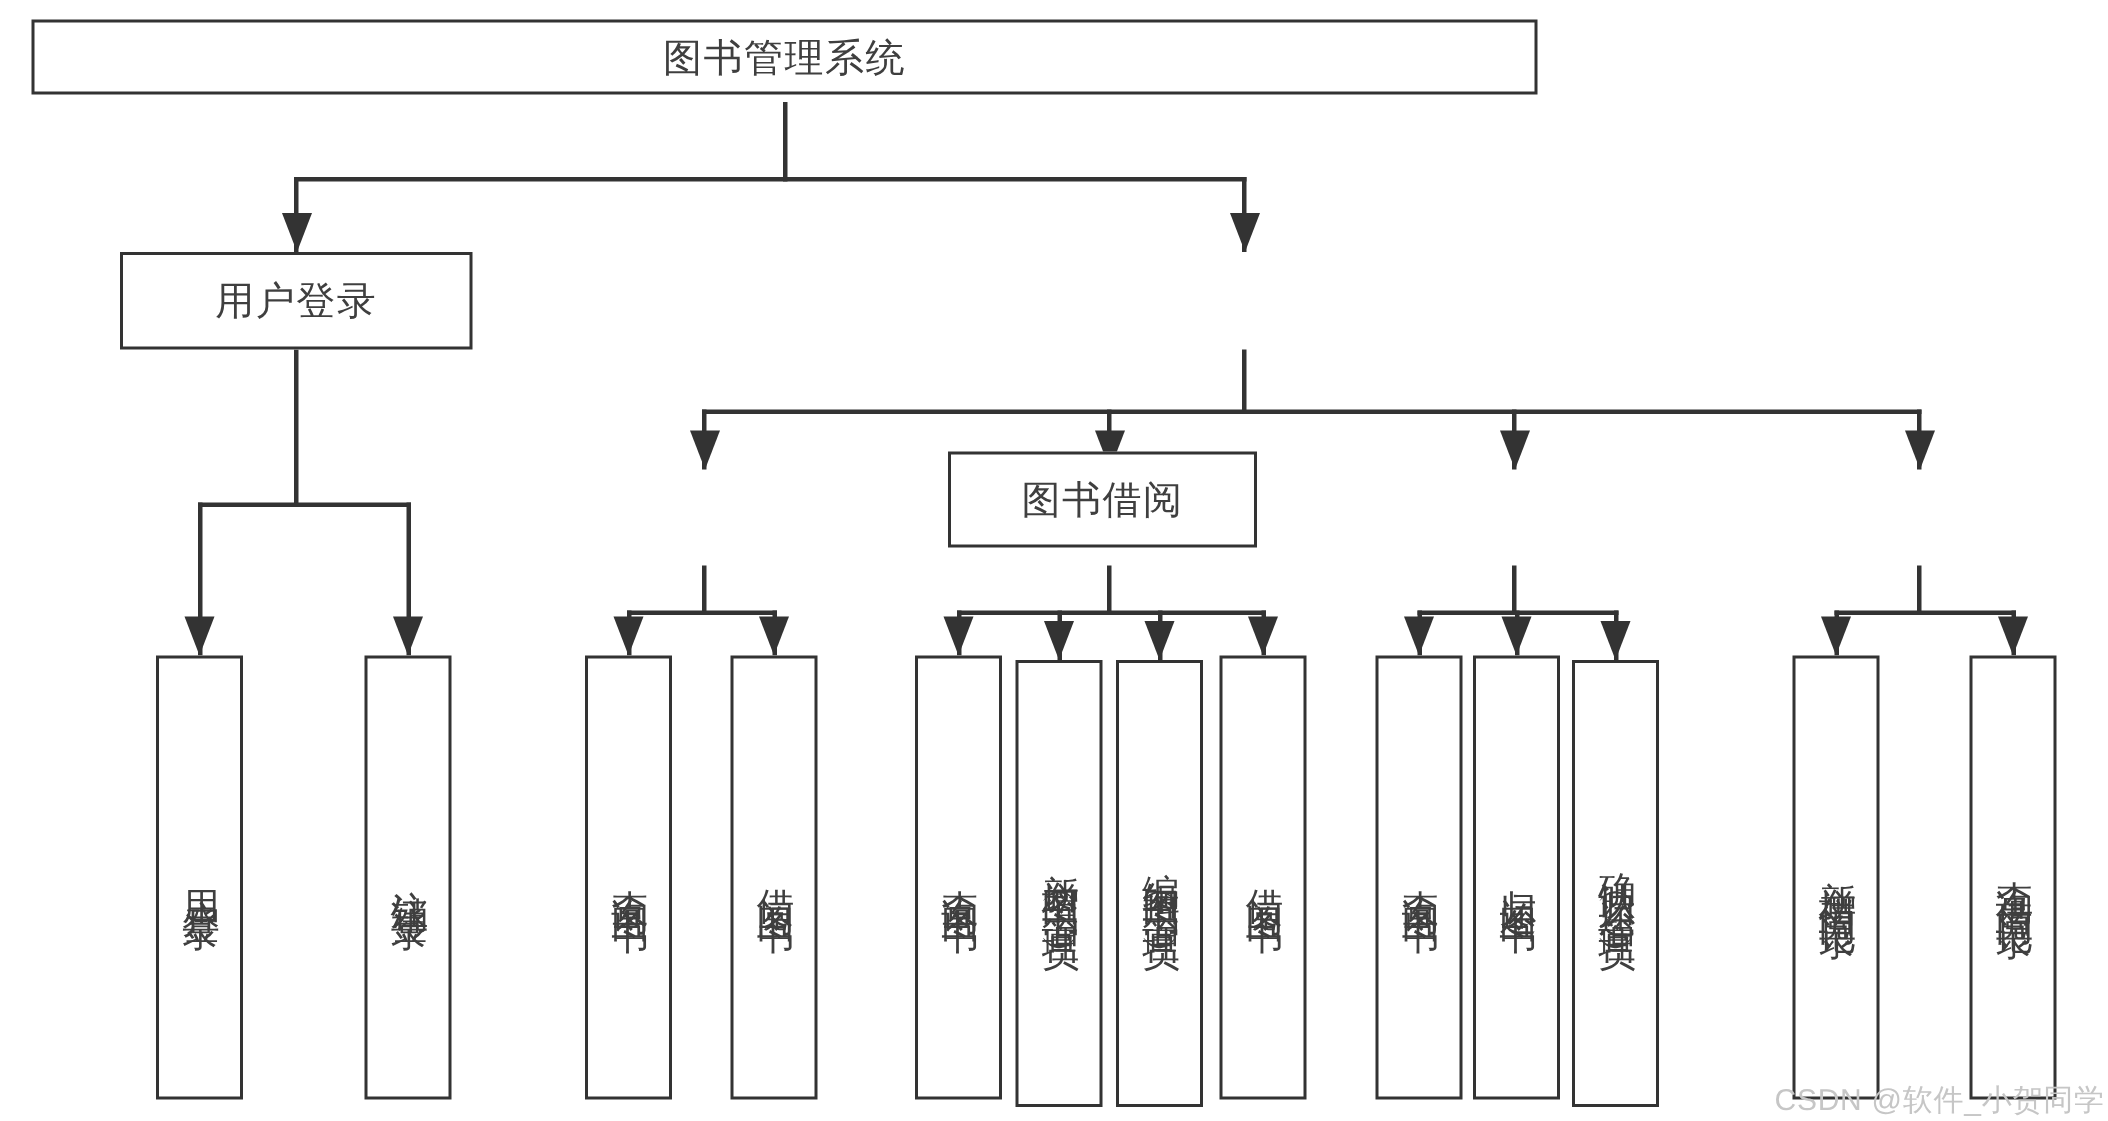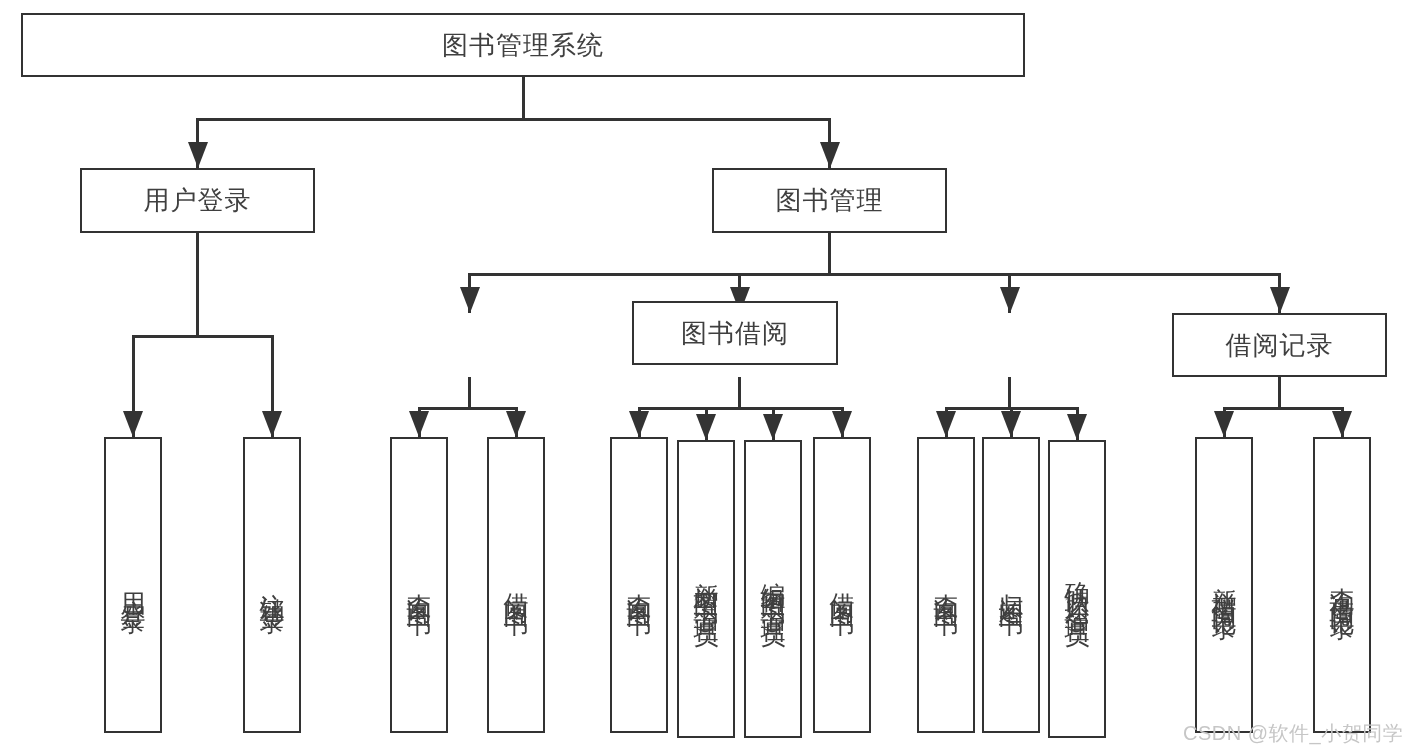--- a/index.html
+++ b/index.html
@@ -44,21 +44,21 @@
     color:var(--wm,#c6c6c6);
     z-index:10;
     white-space:nowrap;
   }
 </style>
 </head>
 <body>
 
 <div id="canvas" style="--bg: #ffffff; --line: #333333; --text: #3f3f3f; --wm: #c6c6c6;">
   <span class="watermark">CSDN @软件_小贺同学</span>
-<div class="node horizontal" style="left: 21px; top: 13px; width: 1004px; height: 64px;">
+<div class="node horizontal" style="left: 21px; top: 13px; width: 1004px; height: 50px;">
       <span class="lbl">图书管理系统</span>
     </div>
     <div class="line" style="left: 521.5px; top: 68px; width: 3px; height: 53px;"></div>
     <div class="line" style="left: 196px; top: 118px; width: 635px; height: 3px;"></div>
     <div class="line" style="left: 196px; top: 118px; width: 3px; height: 50px;"></div>
     <div class="arrow" style="left: 187.5px; top: 142px;"></div>
     <div class="node horizontal" style="left: 80px; top: 168px; width: 235px; height: 65px;">
       <span class="lbl">用户登录</span>
     </div>
     <div class="line" style="left: 196px; top: 233px; width: 3px; height: 105px;"></div>
@@ -68,23 +68,20 @@
     <div class="node vertical" style="left: 104px; top: 437px; width: 58px; height: 296px;">
       <span class="lbl">用户登录</span>
     </div>
     <div class="line" style="left: 270.5px; top: 335px; width: 3px; height: 102px;"></div>
     <div class="arrow" style="left: 262px; top: 411px;"></div>
     <div class="node vertical" style="left: 243px; top: 437px; width: 58px; height: 296px;">
       <span class="lbl">注销登录</span>
     </div>
     <div class="line" style="left: 828px; top: 118px; width: 3px; height: 50px;"></div>
     <div class="arrow" style="left: 819.5px; top: 142px;"></div>
-    <div class="node horizontal" style="left: 712px; top: 168px; width: 235px; height: 65px;">
-      <span class="lbl">图书管理</span>
-    </div>
     <div class="line" style="left: 828px; top: 233px; width: 3px; height: 43px;"></div>
     <div class="line" style="left: 468px; top: 273px; width: 813px; height: 3px;"></div>
     <div class="line" style="left: 468px; top: 273px; width: 3px; height: 40px;"></div>
     <div class="arrow" style="left: 459.5px; top: 287px;"></div>
     <div class="line" style="left: 468px; top: 377px; width: 3px; height: 33px;"></div>
     <div class="line" style="left: 417.5px; top: 407px; width: 100px; height: 3px;"></div>
     <div class="line" style="left: 417.5px; top: 407px; width: 3px; height: 30px;"></div>
     <div class="arrow" style="left: 409px; top: 411px;"></div>
     <div class="node vertical" style="left: 390px; top: 437px; width: 58px; height: 296px;">
       <span class="lbl">查询图书</span>
@@ -135,23 +132,20 @@
     <div class="node vertical" style="left: 982px; top: 437px; width: 58px; height: 296px;">
       <span class="lbl">归还图书</span>
     </div>
     <div class="line" style="left: 1075.5px; top: 407px; width: 3px; height: 33px;"></div>
     <div class="arrow" style="left: 1067px; top: 414px;"></div>
     <div class="node vertical" style="left: 1048px; top: 440px; width: 58px; height: 298px;">
       <span class="lbl">确认归还（管理员）</span>
     </div>
     <div class="line" style="left: 1278px; top: 273px; width: 3px; height: 40px;"></div>
     <div class="arrow" style="left: 1269.5px; top: 287px;"></div>
-    <div class="node horizontal" style="left: 1172px; top: 313px; width: 215px; height: 64px;">
-      <span class="lbl">借阅记录</span>
-    </div>
     <div class="line" style="left: 1278px; top: 377px; width: 3px; height: 33px;"></div>
     <div class="line" style="left: 1222.5px; top: 407px; width: 121px; height: 3px;"></div>
     <div class="line" style="left: 1222.5px; top: 407px; width: 3px; height: 30px;"></div>
     <div class="arrow" style="left: 1214px; top: 411px;"></div>
     <div class="node vertical" style="left: 1195px; top: 437px; width: 58px; height: 296px;">
       <span class="lbl">新增借阅记录</span>
     </div>
     <div class="line" style="left: 1340.5px; top: 407px; width: 3px; height: 30px;"></div>
     <div class="arrow" style="left: 1332px; top: 411px;"></div>
     <div class="node vertical" style="left: 1313px; top: 437px; width: 58px; height: 296px;">

